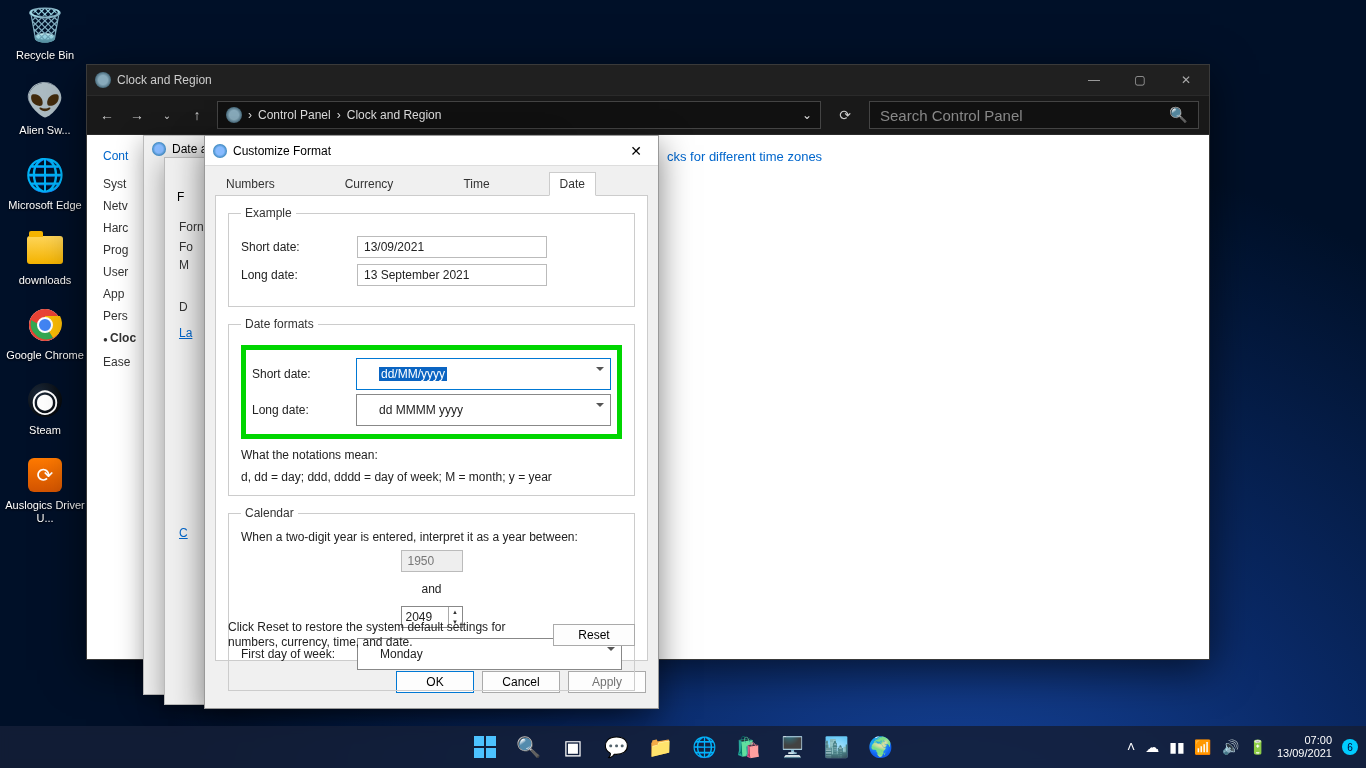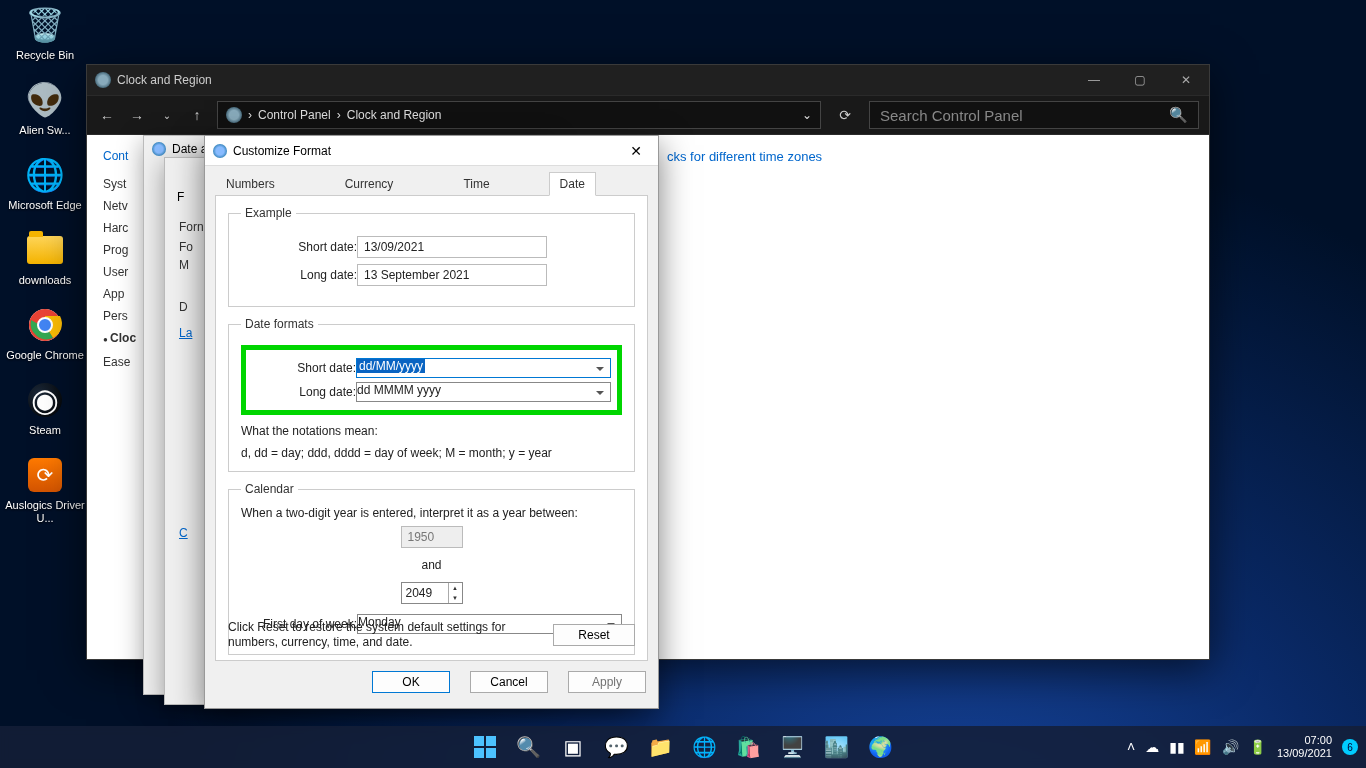--- a/index.html
+++ b/index.html
@@ -51,43 +51,43 @@
 .dlg-main .titlebar::before { content: ""; width: 14px; height: 14px; background: radial-gradient(circle, #8bf 40%, #27a 80%); border-radius: 50%; }
 .dlg-main .titlebar .close { margin-left: auto; width: 44px; height: 30px; display: flex; align-items: center; justify-content: center; font-size: 14px; }
 .dlg-main .tabs { display: flex; font-size: 12px; margin: 6px 10px 0; gap: 48px; }
 .dlg-main .tabs .tab { padding: 4px 10px; background: #f0f0f0; border: 1px solid transparent; color: #333; cursor: pointer; }
 .dlg-main .tabs .tab.active { background: #fff; border: 1px solid #ccc; border-bottom: 1px solid #fff; position: relative; z-index: 2; }
 .dlg-main .panel { background: #fff; margin: -1px 10px 10px; border: 1px solid #ccc; padding: 10px 12px 6px; height: 466px; font-size: 12px; color: #222; position: relative; }
 
 fieldset.grp { border: 1px solid #ccc; padding: 10px 12px 14px; margin-bottom: 10px; }
 fieldset.grp legend { font-size: 12px; color: #333; padding: 0 4px; }
 .row { display: flex; align-items: center; margin: 6px 0; }
-.row .lab { width: 116px; text-align: right; }
+.row .lab { width: 116px; }
 .row .valbox { flex: 1; max-width: 190px; border: 1px solid #bbb; background: #fff; height: 22px; padding: 0 6px; display: flex; align-items: center; }
-.row .combo { flex: 1; max-width: 280px; border: 1px solid #888; background: #fff; height: 20px; padding: 0 0; display: flex; align-items: flex-start; position: relative; }
+.row .combo { flex: 1; max-width: 280px; border: 1px solid #888; background: #fff; height: 32px; padding: 0 22px; display: flex; align-items: center; position: relative; }
 .row .combo::after { content: ""; position: absolute; right: 6px; top: 8px; border: 4px solid transparent; border-top-color: #555; }
 .hlbox { border: 5px solid #00d600; padding: 4px 6px; margin: 4px 0 8px; }
 .hlbox .row { margin: 4px 0; }
 .hlbox .row .lab { width: 104px; }
 .hlbox .combo.sel { border: 1px solid #0078d4; background: #fff; }
 .hlbox .combo.sel .selected-text { background: #0a64c2; color: #fff; padding: 0 2px; }
 .note { line-height: 16px; margin-top: 6px; }
 
 .calendar-yrs { display: flex; align-items: center; gap: 10px; margin: 6px 0 10px; flex-direction: column; }
 .calendar-yrs .yrbox { width: 62px; height: 22px; border: 1px solid #bbb; display: flex; align-items: center; padding: 0 6px; }
 .calendar-yrs .yrbox.disabled { background: #eee; color: #777; }
 .calendar-yrs .spinner { width: 62px; height: 22px; border: 1px solid #888; display: flex; align-items: center; padding: 0 4px; position: relative; background: #fff; }
 .calendar-yrs .spinner .spn { position: absolute; right: 0; top: 0; bottom: 0; width: 14px; border-left: 1px solid #aaa; display: flex; flex-direction: column; }
 .calendar-yrs .spinner .spn div { flex: 1; display: flex; align-items: center; justify-content: center; font-size: 6px; color: #333; }
 
 .reset-row { display: flex; align-items: center; gap: 20px; position: absolute; bottom: 10px; left: 12px; right: 12px; }
 .reset-row .txt { flex: 1; line-height: 15px; }
 .reset-row .btn { width: 82px; height: 22px; border: 1px solid #aaa; background: #fdfdfd; font-size: 12px; }
 
-.dlg-main .footer { display: flex; justify-content: flex-end; gap: 20px; padding: 0 12px 10px; }
+.dlg-main .footer { display: flex; justify-content: flex-end; gap: 8px; padding: 0 12px 10px; }
 .dlg-main .footer .btn { width: 78px; height: 22px; border: 1px solid #aaa; background: #fdfdfd; font-size: 12px; }
 .dlg-main .footer .btn.default { border: 1px solid #0078d4; }
 .dlg-main .footer .btn.disabled { color: #737373; }
 
 
 .taskbar { position: absolute; left: 0; right: 0; bottom: 0; height: 42px; background: rgba(20,30,55,0.85); backdrop-filter: blur(4px); display: flex; align-items: center; }
 .taskbar .center { position: absolute; left: 50%; transform: translateX(-50%); display: flex; gap: 6px; }
 .taskbar .tb-icon { width: 38px; height: 38px; display: flex; align-items: center; justify-content: center; border-radius: 4px; font-size: 20px; color: #fff; }
 .taskbar .tray { position: absolute; right: 8px; display: flex; align-items: center; gap: 10px; color: #fff; font-size: 11px; }
 .taskbar .tray .clock { text-align: right; line-height: 13px; }

